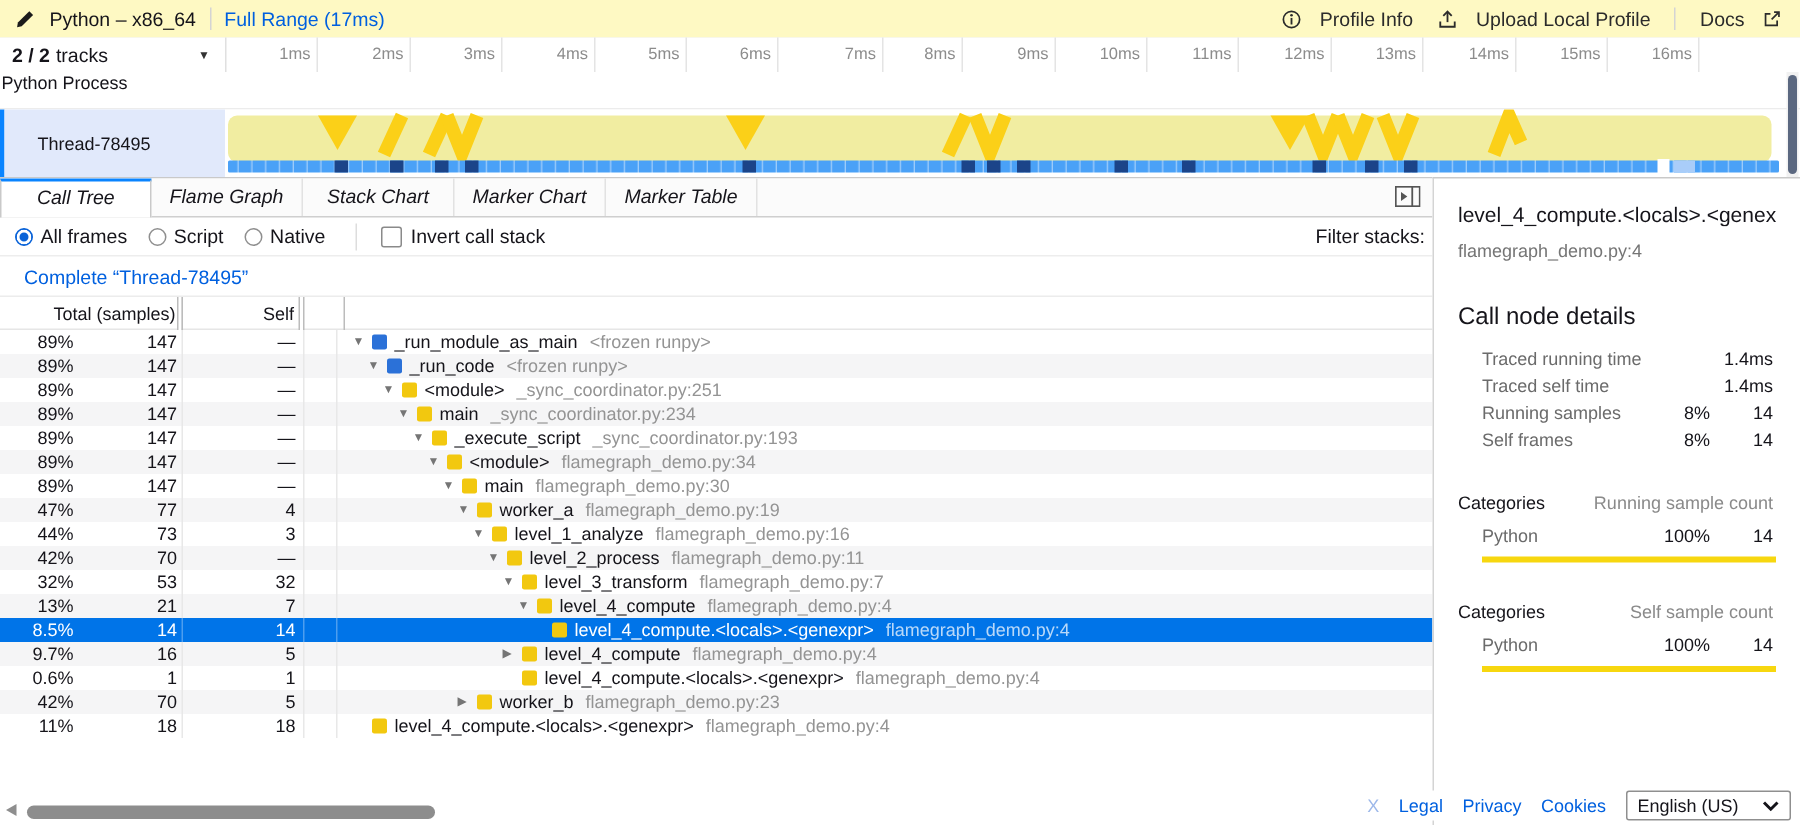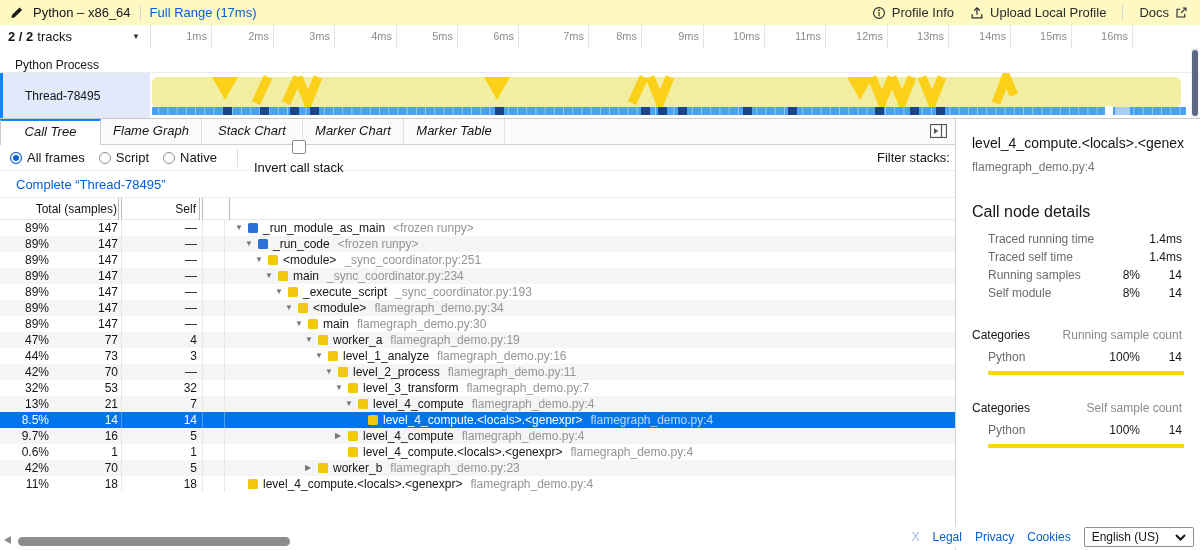--- a/index.html
+++ b/index.html
@@ -3,36 +3,36 @@
 <meta charset="utf-8">
 <style>
   html,body{margin:0;padding:0;background:#e7e7e7;}
   .app{position:relative;width:1200px;height:550px;background:#fff;overflow:hidden;
        font-family:"Liberation Sans","DejaVu Sans",sans-serif;color:#15141a;-webkit-font-smoothing:antialiased;}
   
   .hdr{position:absolute;left:0;top:0;width:1200px;height:25px;background:#fef9c3;
        border-bottom:1px solid #e3e3e3;display:flex;align-items:center;font-size:13px;}
   .hdr-left{display:flex;align-items:center;gap:9px;padding-left:10px;}
   .hdr-right{margin-left:auto;display:flex;align-items:center;gap:16px;padding-right:12px;}
-  .hdr-item{display:flex;align-items:center;gap:6px;color:#2b2b2b;cursor:pointer;}
+  .hdr-item{display:flex;align-items:center;gap:12px;color:#2b2b2b;cursor:pointer;}
   .vsep{width:1px;height:15px;background:#d4d4d4;}
   .link{color:#0060df;cursor:pointer;}
   .hdr-title{color:#15141a;}
   
   .ruler{position:absolute;left:0;top:25px;width:1200px;height:23px;background:#fff;border-bottom:1px solid #dcdcdc;}
   .tracks-cell{position:absolute;left:0;top:0;width:150px;height:23px;display:flex;align-items:center;
                padding:0 10px 0 8px;box-sizing:border-box;font-size:13px;gap:4px;}
   .tracks-arrow{margin-left:auto;font-size:8px;color:#333;}
   .ruler-track{position:absolute;left:150px;top:0;width:1040px;height:23px;border-left:1px solid #e0e0e0;}
   .tick{position:absolute;top:0;height:23px;}
   .tick .line{position:absolute;right:0;top:0;width:1px;height:23px;background:#e4e4e4;}
   .tick .lbl{position:absolute;right:5px;top:5px;font-size:11px;color:#8c8c8c;}
   
   .process-row{position:absolute;left:0;top:48px;width:1200px;height:25px;background:#fff;
-               border-bottom:1px solid #ececec;display:flex;align-items:flex-end;padding-left:15px;
+               border-bottom:1px solid #ececec;display:flex;align-items:flex-start;padding-left:1px;
                box-sizing:border-box;font-size:12px;color:#15141a;}
   .thread-row{position:absolute;left:0;top:73px;width:1200px;height:45px;background:#fff;}
   .thread-accent{position:absolute;left:0;top:0;width:3px;height:45px;background:#0a84ff;}
   .thread-label{position:absolute;left:3px;top:0;width:147px;height:45px;background:#e1e9fb;
                 display:flex;align-items:center;padding-left:22px;box-sizing:border-box;font-size:12px;}
   .track-canvas{position:absolute;left:150px;top:0;width:1041px;height:45px;}
   .vscroll{position:absolute;left:1191px;top:48px;width:8px;height:70px;background:#f1f1f1;}
   .vscroll .thumb{position:absolute;left:1px;top:2px;width:6px;height:66px;background:#5b6880;border-radius:3px;}
   
   .main{position:absolute;left:0;top:118px;width:955px;height:432px;background:#fff;border-top:1px solid #c9c9c9;box-sizing:border-box;}
@@ -46,21 +46,21 @@
            height:26px;line-height:22px;margin-bottom:-1px;}
   .panel-toggle{position:absolute;right:8px;top:5px;width:17px;height:14px;cursor:pointer;}
   
   .filterbar{height:26px;display:flex;align-items:center;border-bottom:1px solid #ededed;box-sizing:border-box;
              padding-left:10px;font-size:13px;position:relative;}
   .radio-group{display:flex;align-items:center;gap:14px;}
   .radio-item{display:flex;align-items:center;gap:5px;cursor:pointer;}
   .radio{width:12px;height:12px;border-radius:50%;background:#fff;border:1px solid #8f8f8f;box-sizing:border-box;}
   .radio.checked{background:#0a63d8;border-color:#0a63d8;box-shadow:inset 0 0 0 2px #fff;}
   .fdiv{width:1px;height:18px;background:#ddd;margin:0 16px 0 20px;}
-  .check-item{display:flex;align-items:center;gap:6px;cursor:pointer;flex-direction:column;}
+  .check-item{display:flex;align-items:center;gap:6px;cursor:pointer;}
   .checkbox{width:12px;height:12px;border:1px solid #8a8a8a;border-radius:2px;background:#fff;}
   .filter-right{position:absolute;right:5px;display:flex;align-items:center;gap:8px;}
   .filter-input{width:296px;height:21px;border:1px solid #b3b3b3;border-radius:3px;background:#fff;
                 display:flex;align-items:center;gap:5px;padding:0 6px;box-sizing:border-box;}
   .filter-input input{border:none;outline:none;flex:1;font-size:13px;font-family:inherit;color:#15141a;background:transparent;}
   .filter-input input::placeholder{color:#9a9a9a;}
   
   .crumbbar{height:26px;display:flex;align-items:center;padding-left:16px;font-size:13px;}
   
   .grid{display:grid;grid-template-columns:52px 70px 81px 22px 1fr;}
@@ -578,21 +578,21 @@
           <span class="lab">Traced self time</span>
           <span class="pct"></span>
           <span class="val">1.4ms</span>
         </div>
         <div class="sb-row">
           <span class="lab">Running samples</span>
           <span class="pct">8%</span>
           <span class="val">14</span>
         </div>
         <div class="sb-row">
-          <span class="lab">Self module</span>
+          <span class="lab">Self frames</span>
           <span class="pct">8%</span>
           <span class="val">14</span>
         </div>
       </div>
     <div id="sb-categories">
         <div class="cat-head">
           <span class="ch-l">Categories</span>
           <span class="ch-r">Running sample count</span>
         </div>
         <div class="sb-row" style="margin-top: 4px;">

